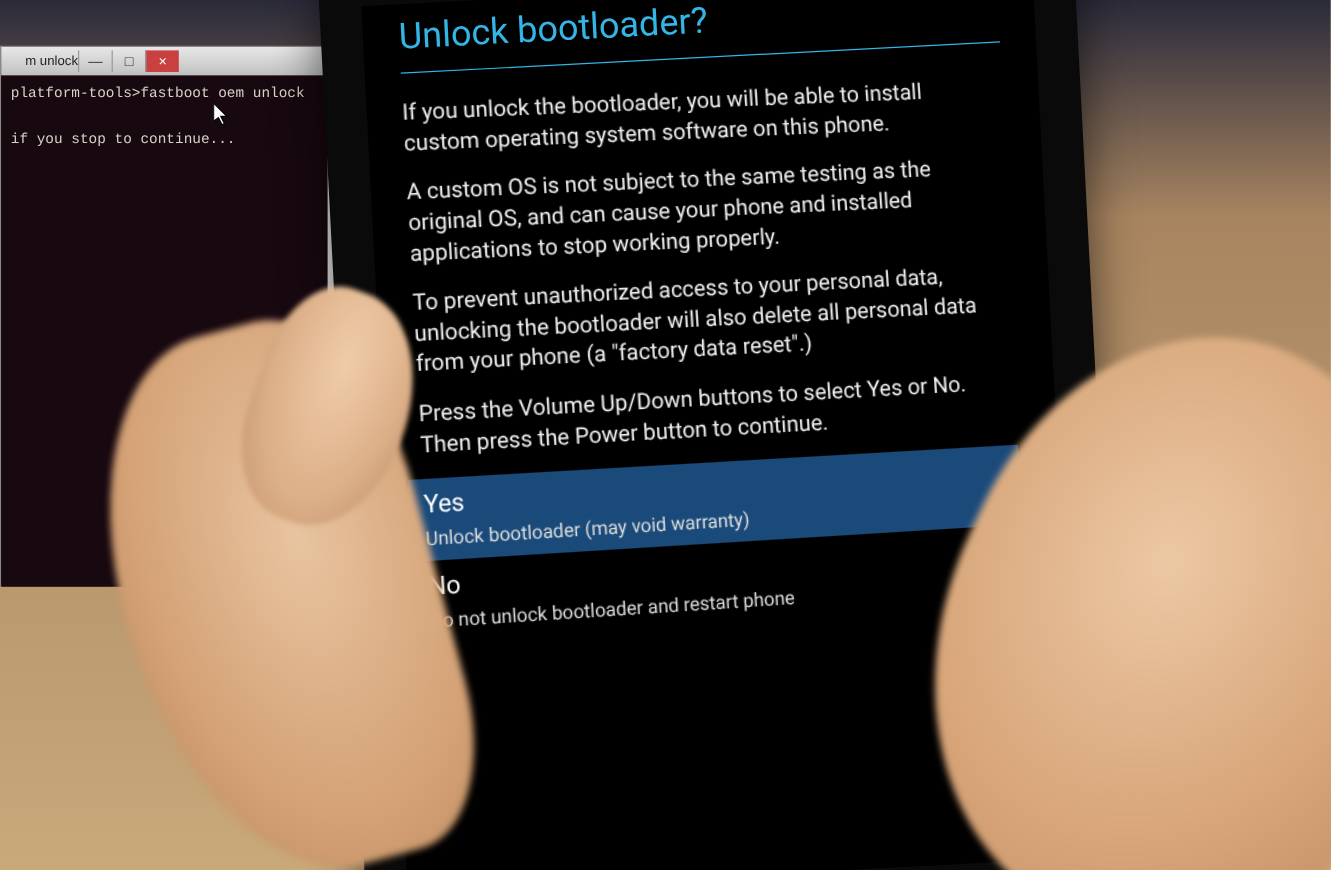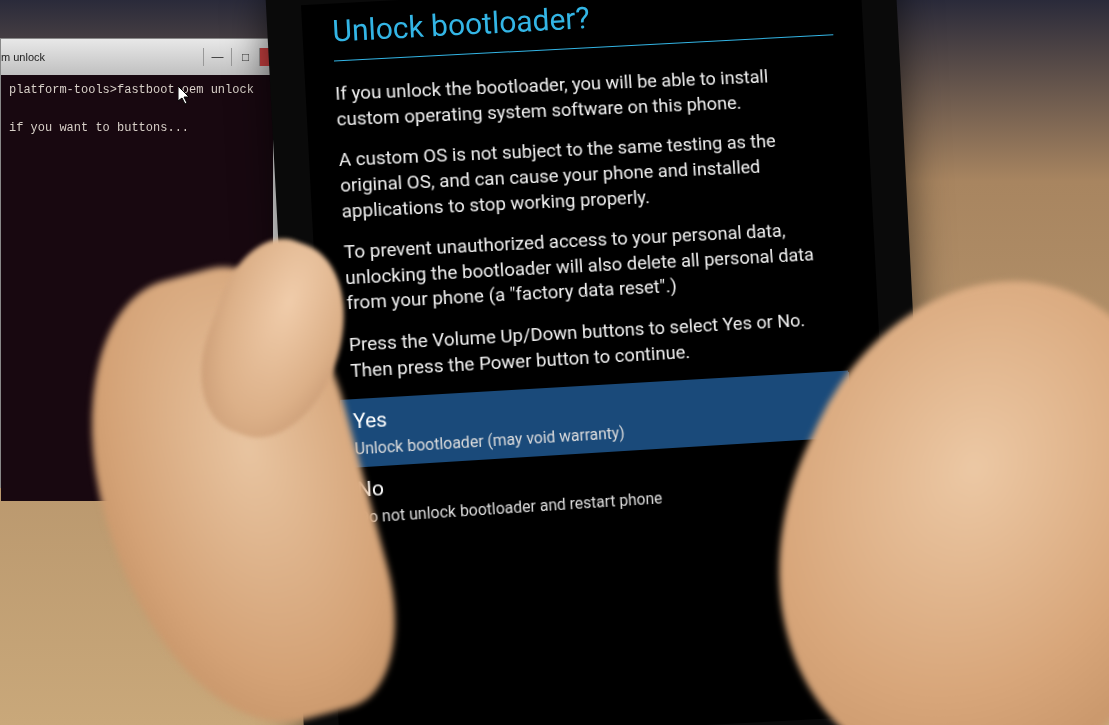--- a/index.html
+++ b/index.html
@@ -34,24 +34,23 @@
       width: 290px;
       height: 450px;
       background: #1a0812;
       border: 1px solid #888;
       z-index: 2;
     }
     
     .terminal-titlebar {
       display: flex;
       align-items: center;
-      justify-content: space-between;
       background: linear-gradient(180deg, #e8e8e8, #c0c0c0);
-      height: 36px;
-      padding: 0 2px 0 0;
+      height: 24px;
+      padding: 0 2px 0 20px;
       font-size: 11px;
       color: #222;
     }
     
     .terminal-title {
       white-space: nowrap;
       overflow: hidden;
     }
     
     .window-controls {
@@ -240,21 +239,21 @@
   <div class="terminal-titlebar">
     <span class="terminal-title">m unlock</span>
     <div class="window-controls">
       <div class="window-btn">—</div>
       <div class="window-btn">□</div>
       <div class="window-btn close">×</div>
     </div>
   </div>
   <div class="terminal-body"><span>platform-tools&gt;fastboot oem unlock</span>
 
-<span>if you want to buttons...</span>
+<span>if you stop to continue...</span>
     <div class="scrollbar-track">
       <div class="scroll-arrow up"></div>
       <div class="scrollbar-thumb"></div>
     </div>
   </div>
 </div>
 
 <div class="cursor-pointer">
   <svg width="14" height="20" viewBox="0 0 14 20">
     <path d="M0 0 L0 15 L4 12 L7 18 L9 17 L6 11 L11 11 Z" fill="#fff" stroke="#000" stroke-width="1"></path>

